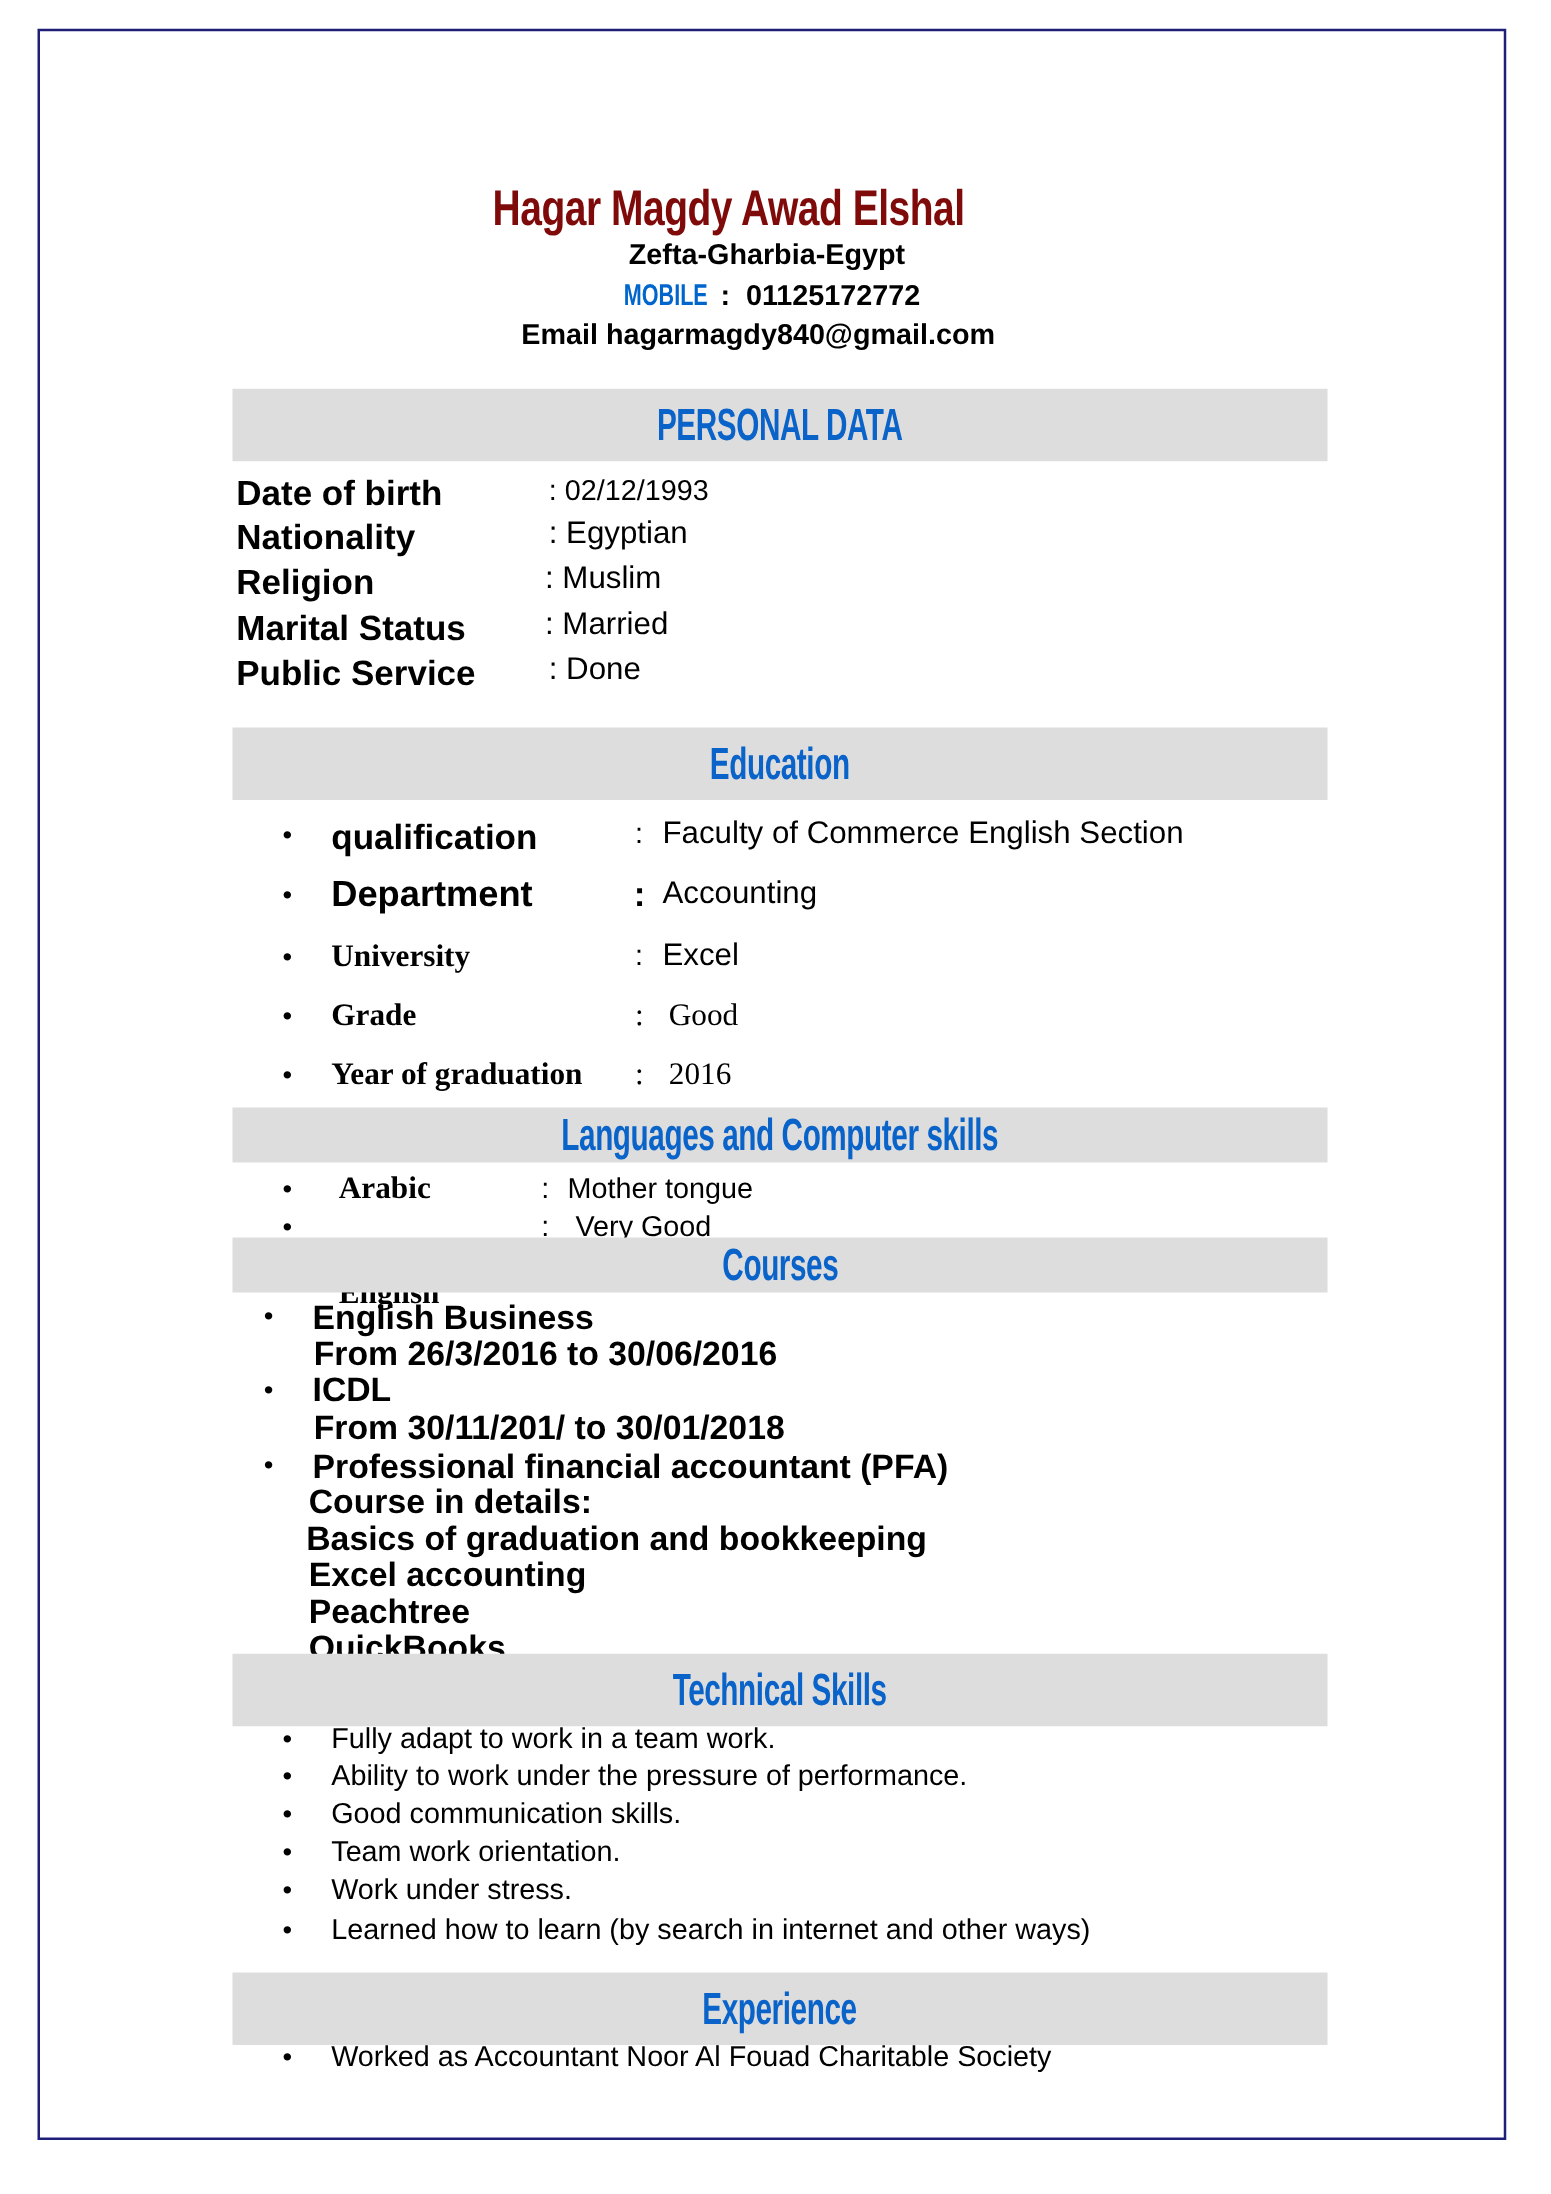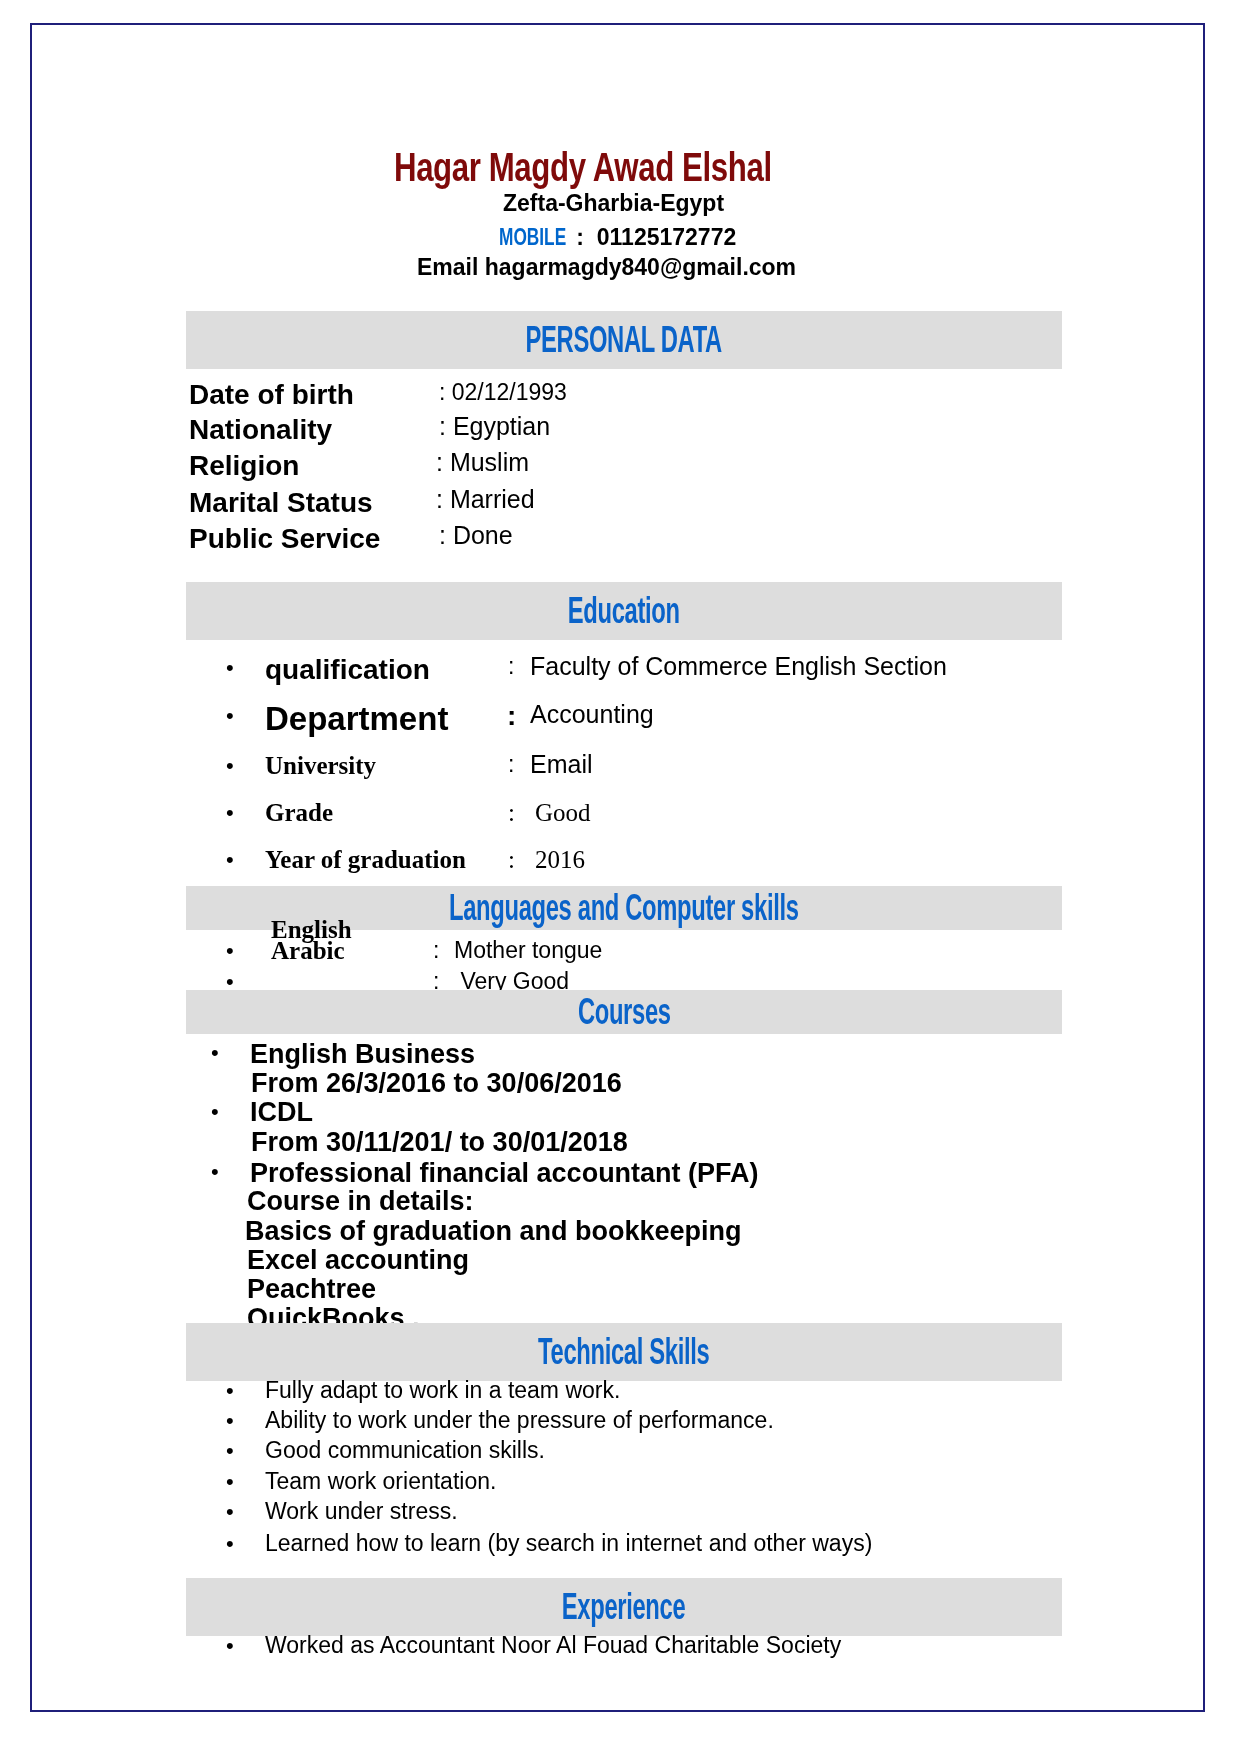--- a/index.html
+++ b/index.html
@@ -55,29 +55,29 @@
 </div>
 <div>
   <div>
     <div class="abs bullet" style="left:226px; top:657px;">•</div>
     <div class="abs lbl-b" style="left:265px; top:656px;">qualification</div>
     <div class="abs val-s" style="left:508px; top:655px;">:</div>
     <div class="abs val" style="left:530px; top:654px;">Faculty of Commerce English Section</div>
   </div>
   <div>
     <div class="abs bullet" style="left:226px; top:705px;">•</div>
-    <div class="abs lbl-b" style="left:265px; top:702px; font-size:33px;">Department</div>
+    <div class="abs lbl-b" style="left:265px; top:702px; font-size:29px;">Department</div>
     <div class="abs lbl-b" style="left:507px; top:702px;">:</div>
     <div class="abs val" style="left:530px; top:702px;">Accounting</div>
   </div>
   <div>
     <div class="abs bullet" style="left:226px; top:755px;">•</div>
     <div class="abs serif-b" style="left:265px; top:753px;">University</div>
     <div class="abs val-s" style="left:508px; top:753px;">:</div>
-    <div class="abs val" style="left:530px; top:752px;">Email</div>
+    <div class="abs val" style="left:530px; top:752px;">Excel</div>
   </div>
   <div>
     <div class="abs bullet" style="left:226px; top:802px;">•</div>
     <div class="abs serif-b" style="left:265px; top:800px;">Grade</div>
     <div class="abs serif" style="left:508px; top:800px;">:</div>
     <div class="abs serif" style="left:535px; top:800px;">Good</div>
   </div>
   <div>
     <div class="abs bullet" style="left:226px; top:849px;">•</div>
     <div class="abs serif-b" style="left:265px; top:847px;">Year of graduation</div>
@@ -91,21 +91,21 @@
 </div>
 <div>
   <div>
     <div class="abs bullet" style="left:226px; top:940px;">•</div>
     <div class="abs serif-b" style="left:271px; top:938px;">Arabic</div>
     <div class="abs val-s" style="left:433px; top:939px;">:</div>
     <div class="abs val-s" style="left:454px; top:939px;">Mother tongue</div>
   </div>
   <div>
     <div class="abs bullet" style="left:226px; top:971px;">•</div>
-    <div class="abs serif-b" style="left:271px; top:917px;">English</div>
+    <div class="abs serif-b" style="left:271px; top:1022px;">English</div>
     <div class="abs val-s" style="left:433px; top:970px;">:</div>
     <div class="abs val-s" style="left:454px; top:970px; white-space:pre;"> Very Good</div>
   </div>
 </div>
 
 <div class="bar" style="top:990px; height:44px;">
   <div class="title"><span>Courses</span></div>
 </div>
 <div>
   <div>

